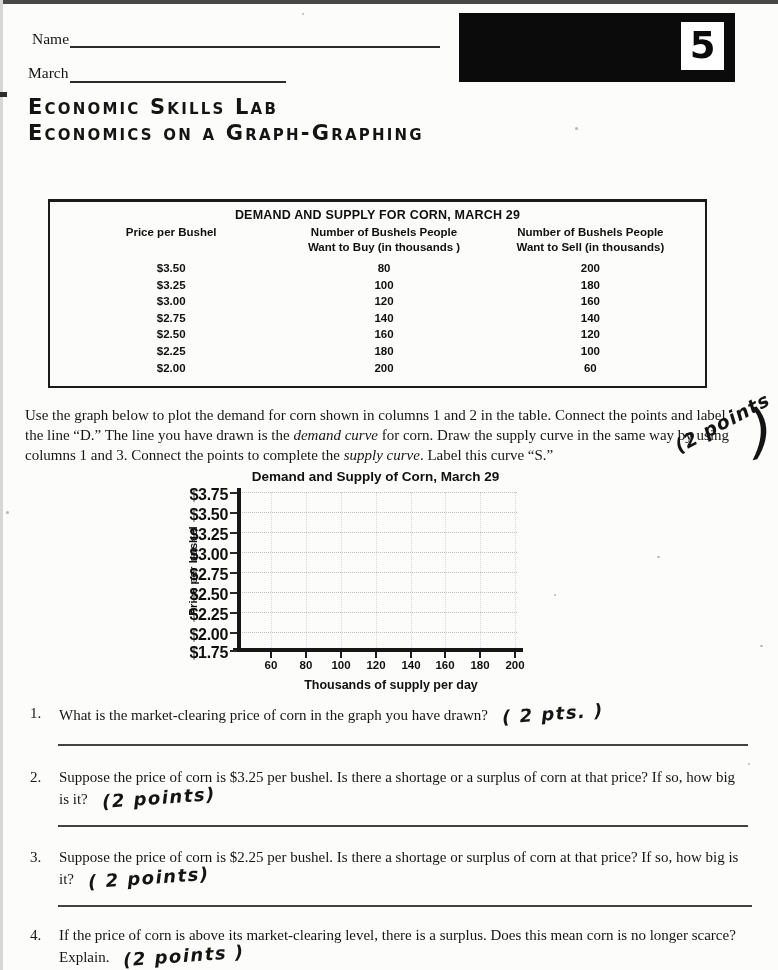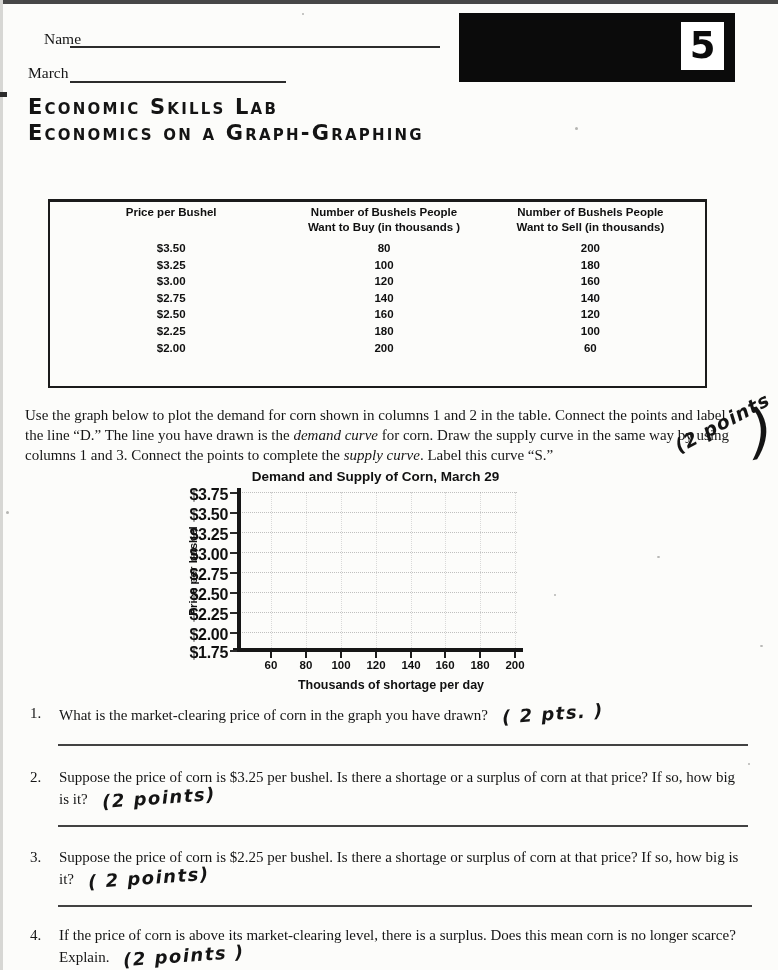--- a/index.html
+++ b/index.html
@@ -83,36 +83,37 @@
 
   <div class="speck" style="left:302px;top:13px;width:2px;height:2px;"></div>
   <div class="speck" style="left:575px;top:127px;width:3px;height:3px;"></div>
   <div class="speck" style="left:657px;top:556px;width:3px;height:2px;"></div>
   <div class="speck" style="left:554px;top:594px;width:2px;height:2px;"></div>
   <div class="speck" style="left:760px;top:645px;width:3px;height:2px;"></div>
   <div class="speck" style="left:748px;top:763px;width:2px;height:2px;"></div>
   <div class="speck" style="left:6px;top:511px;width:3px;height:3px;"></div>
   <div class="mark-dark" style="left:0;top:92px;width:7px;height:5px;"></div>
 
-  <span class="fld-label" style="left:44px;top:30px;font-family:Liberation Serif, serif;">Name</span>
+  <span class="fld-label" style="left:32px;top:30px;font-family:Liberation Serif, serif;">Name</span>
   <div class="fld-line" style="left:70px;top:46px;width:370px;"></div>
   <span class="fld-label" style="left:28px;top:64px;">March</span>
   <div class="fld-line" style="left:70px;top:81px;width:216px;"></div>
 
   <div class="badge">
     <div class="badge-numbox">
       <div class="badge-num">5</div>
     </div>
   </div>
 
   <div class="heading" style="top:95px;">Economic Skills Lab</div>
   <div class="heading" style="top:121px;">Economics on a Graph-Graphing</div>
 
 
   <div class="corn-table">
+    <div class="tbl-title">DEMAND AND SUPPLY FOR CORN, MARCH 29</div>
     <div class="tbl-head">
       <div class="tc1">
         <span class="hd-line">Price per Bushel</span>
       </div>
       <div class="tc2">
         <span class="hd-line">Number of Bushels People</span>
         <span class="hd-line">Want to Buy (in thousands )</span>
       </div>
       <div class="tc3">
         <span class="hd-line">Number of Bushels People</span>
@@ -216,21 +217,21 @@
   <div class="g-xtickmark" style="left:479px;"></div>
   <div class="g-xtickmark" style="left:514px;"></div>
   <span class="g-xtick" style="left:254px;">60</span>
   <span class="g-xtick" style="left:289px;">80</span>
   <span class="g-xtick" style="left:324px;">100</span>
   <span class="g-xtick" style="left:359px;">120</span>
   <span class="g-xtick" style="left:394px;">140</span>
   <span class="g-xtick" style="left:428px;">160</span>
   <span class="g-xtick" style="left:463px;">180</span>
   <span class="g-xtick" style="left:498px;">200</span>
-  <div class="g-xcaption">Thousands of shortage per day</div>
+  <div class="g-xcaption">Thousands of supply per day</div>
 
   <div class="question" style="top:704px;">
     <span class="qnum">1.</span>
     <div class="qtext">
       <span>What is the market-clearing price of corn in the graph you have drawn?</span>
       <span class="hand hand-inline">( 2 pts. )</span>
     </div>
   </div>
   <div class="answer-line" style="left:58px;top:744px;width:690px;"></div>
 

